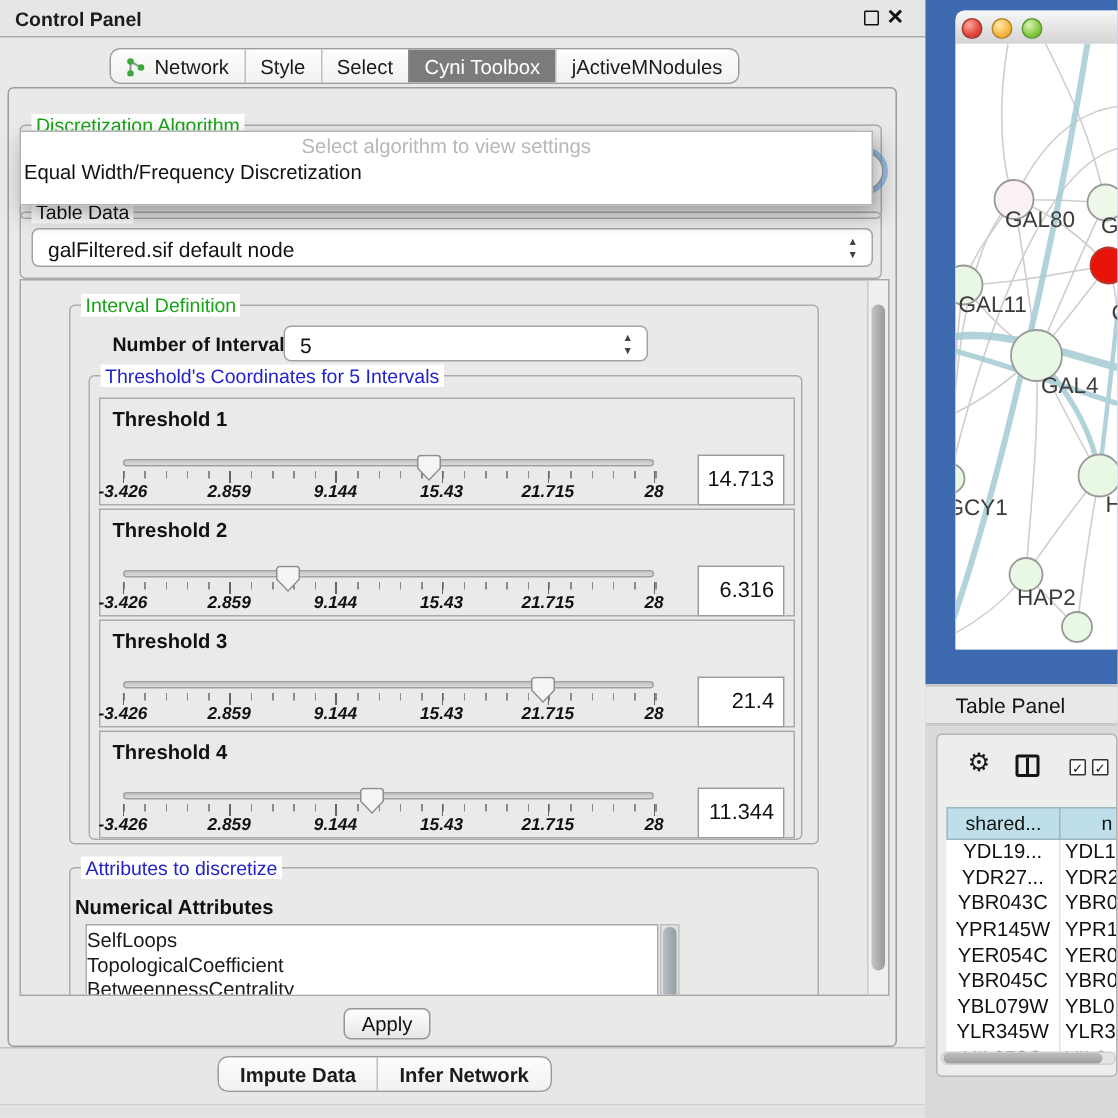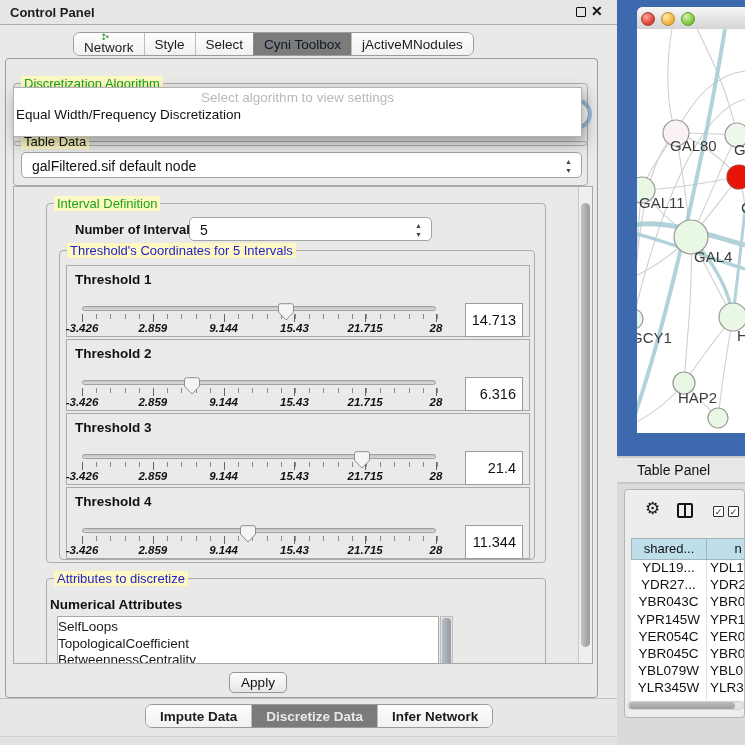--- a/index.html
+++ b/index.html
@@ -4,27 +4,27 @@
 <style>
   html,body{margin:0;padding:0;width:745px;height:745px;overflow:hidden;
     font-family:"Liberation Sans",sans-serif;background:#E9E9E7;}
   .a{position:absolute;box-sizing:border-box;}
   
   .titlebar{left:0;top:0;width:617px;height:25px;background:#E6E6E4;border-bottom:1px solid #ADADAD;}
   .titlebar-text{left:10px;top:5px;font-size:13px;color:#1c1c1c;font-weight:bold;}
   .float-icon{left:576px;top:7px;width:10px;height:10px;border:1.6px solid #111;border-radius:1px;}
   .close-icon{left:591px;top:3px;font-size:14px;font-weight:bold;color:#111;}
   .tabrow{left:73px;top:32px;height:24px;display:flex;border:1px solid #9C9C9C;border-radius:7px;overflow:hidden;background:#FBFBF9;}
-  .tab{display:flex;align-items:center;justify-content:center;font-size:13.5px;color:#1b1b1b;border-left:1px solid #BDBDBD;padding:0 10px;background:linear-gradient(#FDFDFD,#F1F1EF);flex-direction:column;}
+  .tab{display:flex;align-items:center;justify-content:center;font-size:13.5px;color:#1b1b1b;border-left:1px solid #BDBDBD;padding:0 10px;background:linear-gradient(#FDFDFD,#F1F1EF);}
   .tab:first-child{border-left:none;}
-  .tab.active{background:#7B7B7B;color:#0f172a;border-left-color:#8A8A8A;}
+  .tab.active{background:#7B7B7B;color:#ffffff;border-left-color:#8A8A8A;}
   .neticon{width:13px;height:13px;margin-right:6px;}
   .main-box{left:5px;top:58px;width:593px;height:640px;border:1px solid #9C9C9C;border-radius:4px;}
   .group{border:1px solid #ACACAC;border-radius:4px;}
-  .gtitle{position:absolute;top:-8px;left:7px;background:#fef9c3;padding:0 3px;font-size:13px;white-space:nowrap;}
+  .gtitle{position:absolute;top:-8px;left:7px;background:#ffffff;padding:0 3px;font-size:13px;white-space:nowrap;}
   .g-green{color:#17A517;} .g-blue{color:#2222CC;} .g-black{color:#111;}
   .algo-group{left:13px;top:83px;width:575px;height:63px;}
   .algo-combo{left:21px;top:101px;width:568px;height:26px;background:#fff;border:1px solid #9F9F9F;border-radius:13px;box-shadow:0 0 0 3px rgba(100,160,230,.6);}
   .stepper{position:absolute;right:9px;top:3px;display:flex;flex-direction:column;line-height:9px;font-size:7px;color:#444;}
   .popup{left:13px;top:87px;width:569px;height:50px;background:#fff;border:1px solid #B2B2B2;box-shadow:3px 6px 14px rgba(0,0,0,.35);z-index:20;}
   .popup-hint{text-align:center;color:#B8B8B8;font-size:13.5px;height:17px;padding-top:2px;}
   .popup-opt{font-size:13.5px;color:#111;height:16px;padding-left:2px;line-height:16px;}
   .popup-opt.b{font-weight:bold;}
   .td-group{left:13px;top:141px;width:575px;height:45px;}
   .combo{background:#fff;border:1px solid #A3A3A3;border-radius:5px;font-size:14px;color:#111;line-height:24px;padding-left:10px;}
@@ -286,23 +286,20 @@
 </div>
 
 <div class="a apply-btn">Apply</div>
 
 <div class="a bottom-strip"></div>
 <div class="a bottom-strip2"></div>
 <div class="a btabrow">
   <div class="btab">
       <span>Impute Data</span>
     </div>
-  <div class="btab active">
-      <span>Discretize Data</span>
-    </div>
   <div class="btab">
       <span>Infer Network</span>
     </div>
 </div>
 
 <div class="a right-bg"></div>
 <div class="a net-frame"></div>
 <div class="a mac-window">
   <div class="mac-titlebar">
     <span class="light red"></span>

